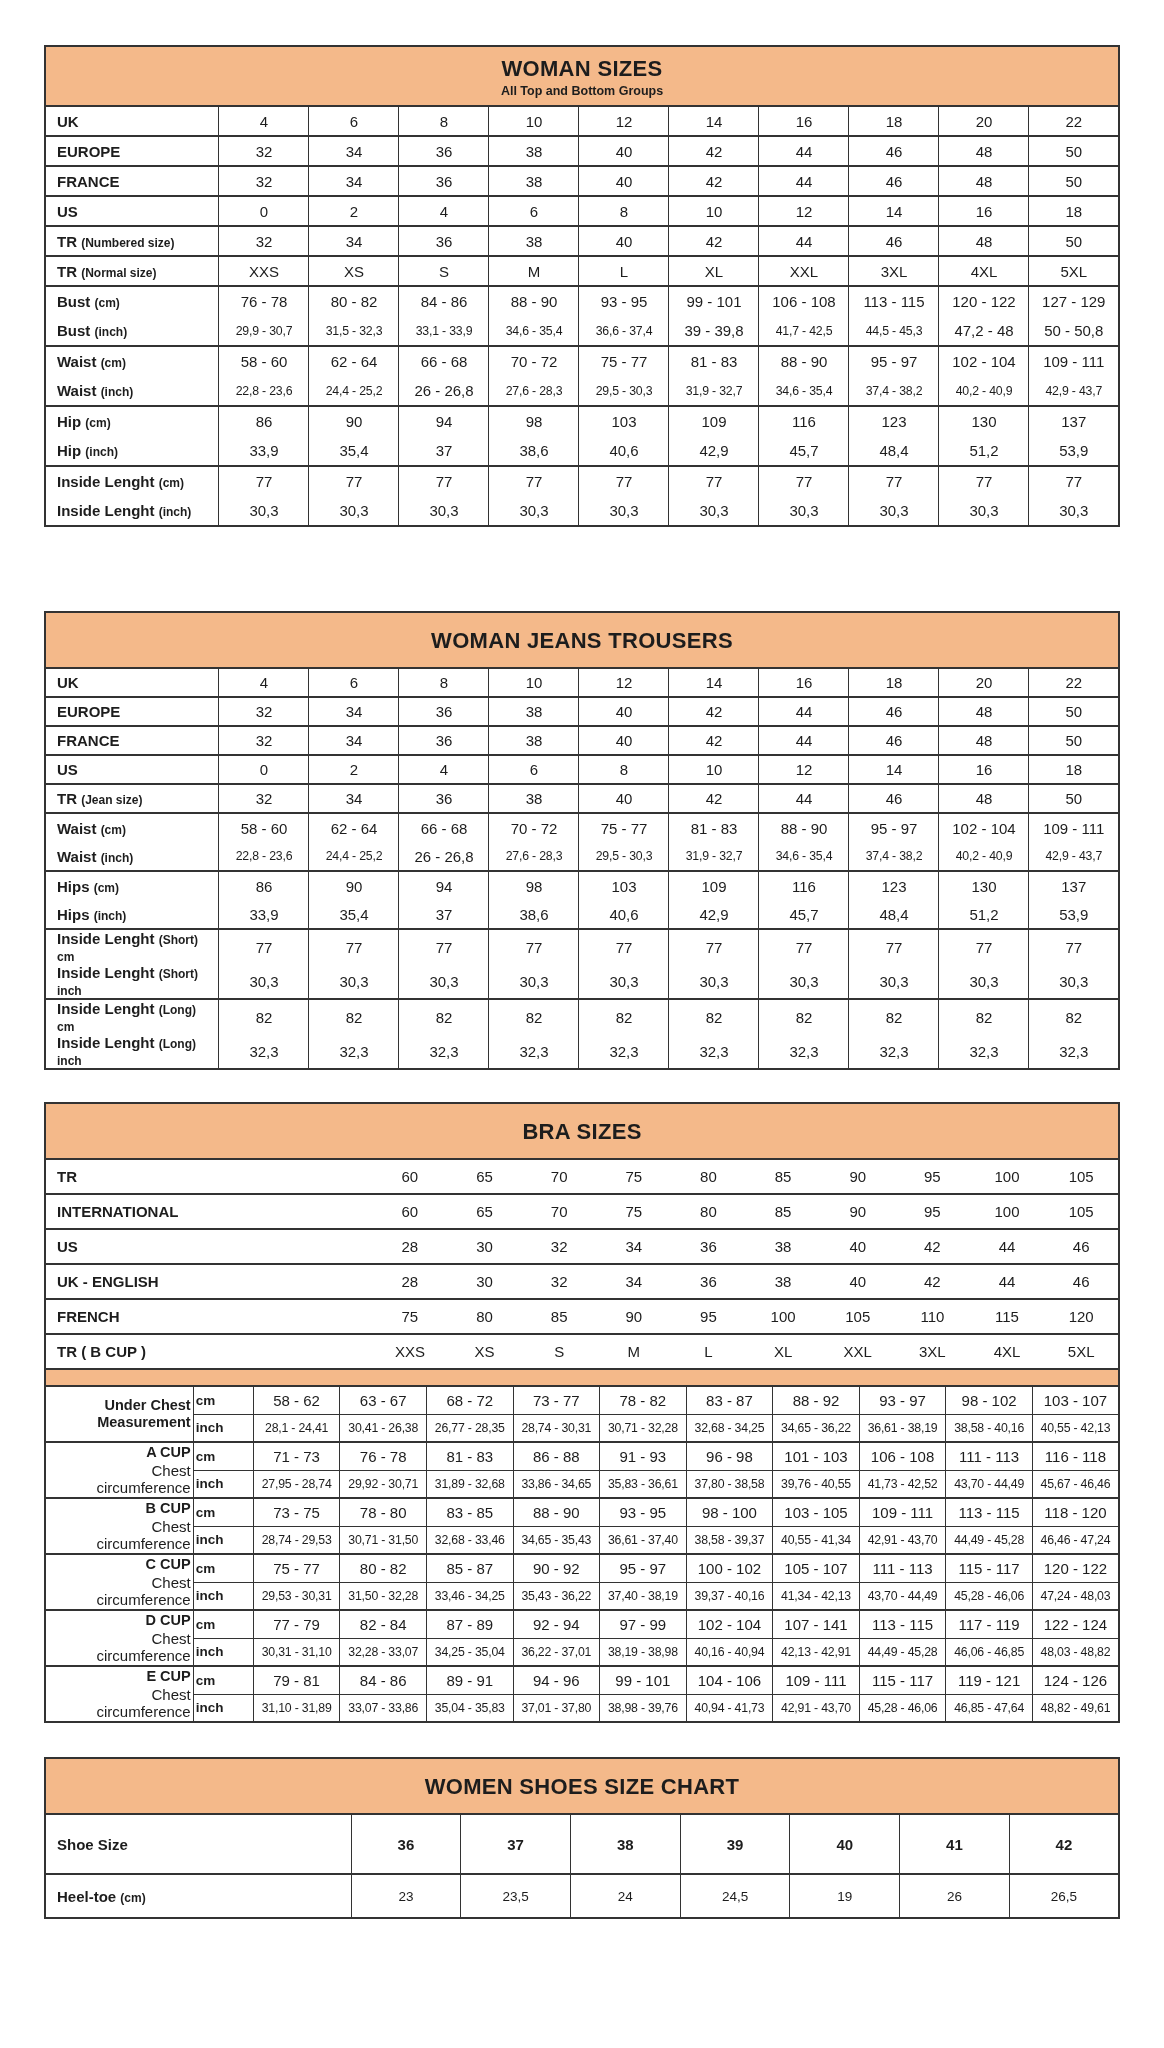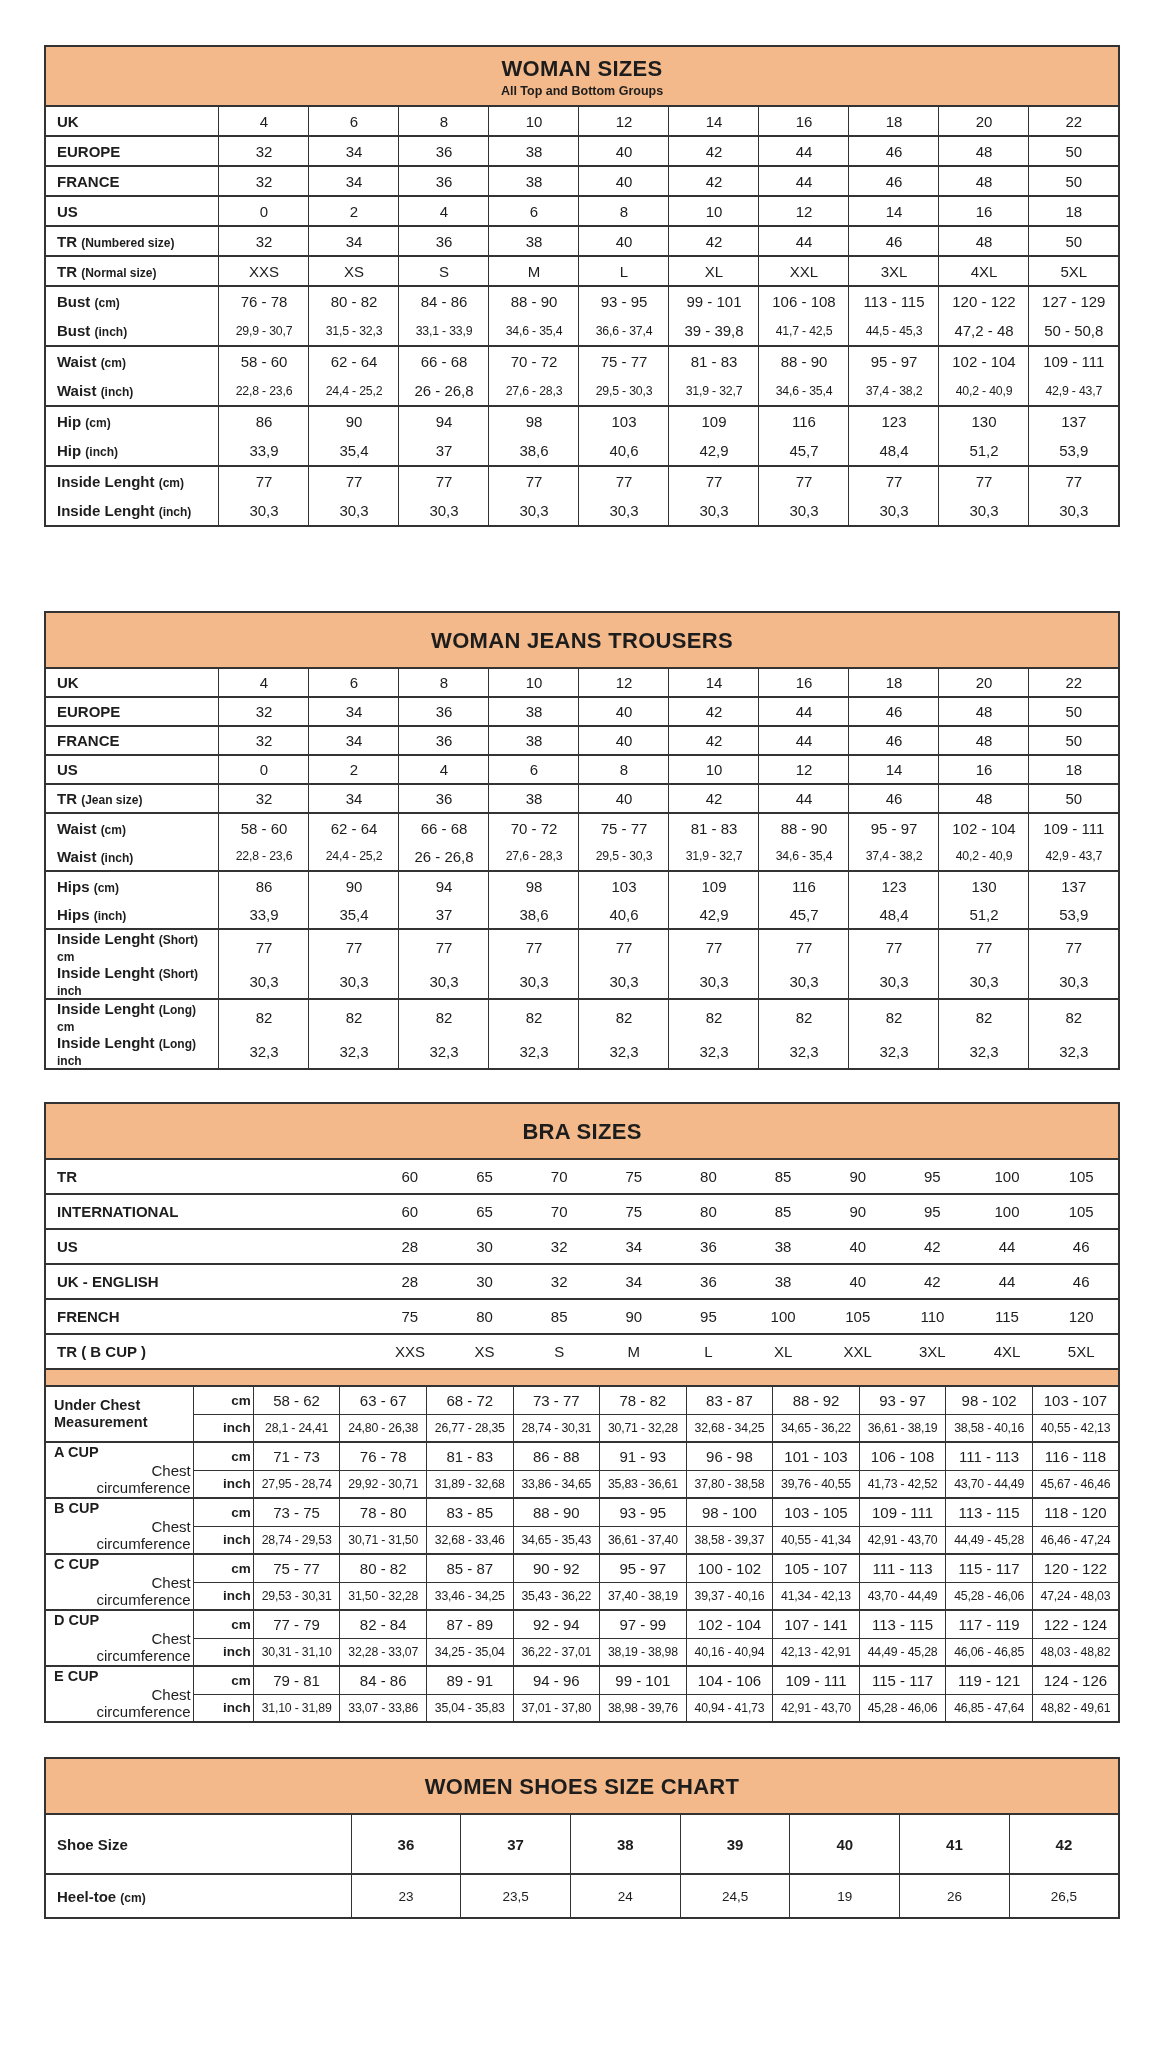--- a/index.html
+++ b/index.html
@@ -52,25 +52,25 @@
   }
   .tbl tr:first-child > *{border-top:none;}
   .tbl .lbl{border-left:none;}
   .tbl tr.group-start:not(:first-child) > *{border-top:2.3px solid var(--bd);}
   .tbl.grid tr:not(.group-start) > *{border-top:none;}
   .tbl.units tr:not(.group-start) > *{border-top:1.2px solid var(--bd);}
   .tbl.plain th,.tbl.plain td{border-left:none;border-right:none;}
 
   .tbl .lbl{text-align:left;padding-left:11px;font-weight:700;font-size:15px;}
   .lbl-note{font-size:12px;font-weight:700;}
-  .lbl-main{display:inline;}
+  .lbl-main{display:inline;text-align:right;}
   .units .lbl{padding-left:8px;}
   .units .lbl .lbl-main{display:block;font-size:14.5px;line-height:1.15;}
   .lbl-sub{display:block;font-size:15px;font-weight:400;margin-top:1px;text-align:right;}
-  .unit{font-weight:700;font-size:13.5px;text-align:right;}
+  .unit{font-weight:700;font-size:13.5px;text-align:left;}
 
   .val{text-align:center;font-size:15px;}
   .val.dense{font-size:12.3px;letter-spacing:-0.2px;}
 
   .tbl col.c-label{width:16.2%;}
   .tbl col.c-unit{width:5.6%;}
   #tbl-bra .plain col.c-label{width:30.5%;}
   #tbl-bra .units col.c-label{width:13.8%;}
   #tbl-shoes col.c-label{width:28.5%;}
 
@@ -619,21 +619,21 @@
               <td class="val">78 - 82</td>
               <td class="val">83 - 87</td>
               <td class="val">88 - 92</td>
               <td class="val">93 - 97</td>
               <td class="val">98 - 102</td>
               <td class="val">103 - 107</td>
             </tr>
             <tr>
               <th class="unit">inch</th>
               <td class="val dense">28,1 - 24,41</td>
-              <td class="val dense">24,80 - 26,38</td>
+              <td class="val dense">30,41 - 26,38</td>
               <td class="val dense">26,77 - 28,35</td>
               <td class="val dense">28,74 - 30,31</td>
               <td class="val dense">30,71 - 32,28</td>
               <td class="val dense">32,68 - 34,25</td>
               <td class="val dense">34,65 - 36,22</td>
               <td class="val dense">36,61 - 38,19</td>
               <td class="val dense">38,58 - 40,16</td>
               <td class="val dense">40,55 - 42,13</td>
             </tr>
             <tr class="group-start">

